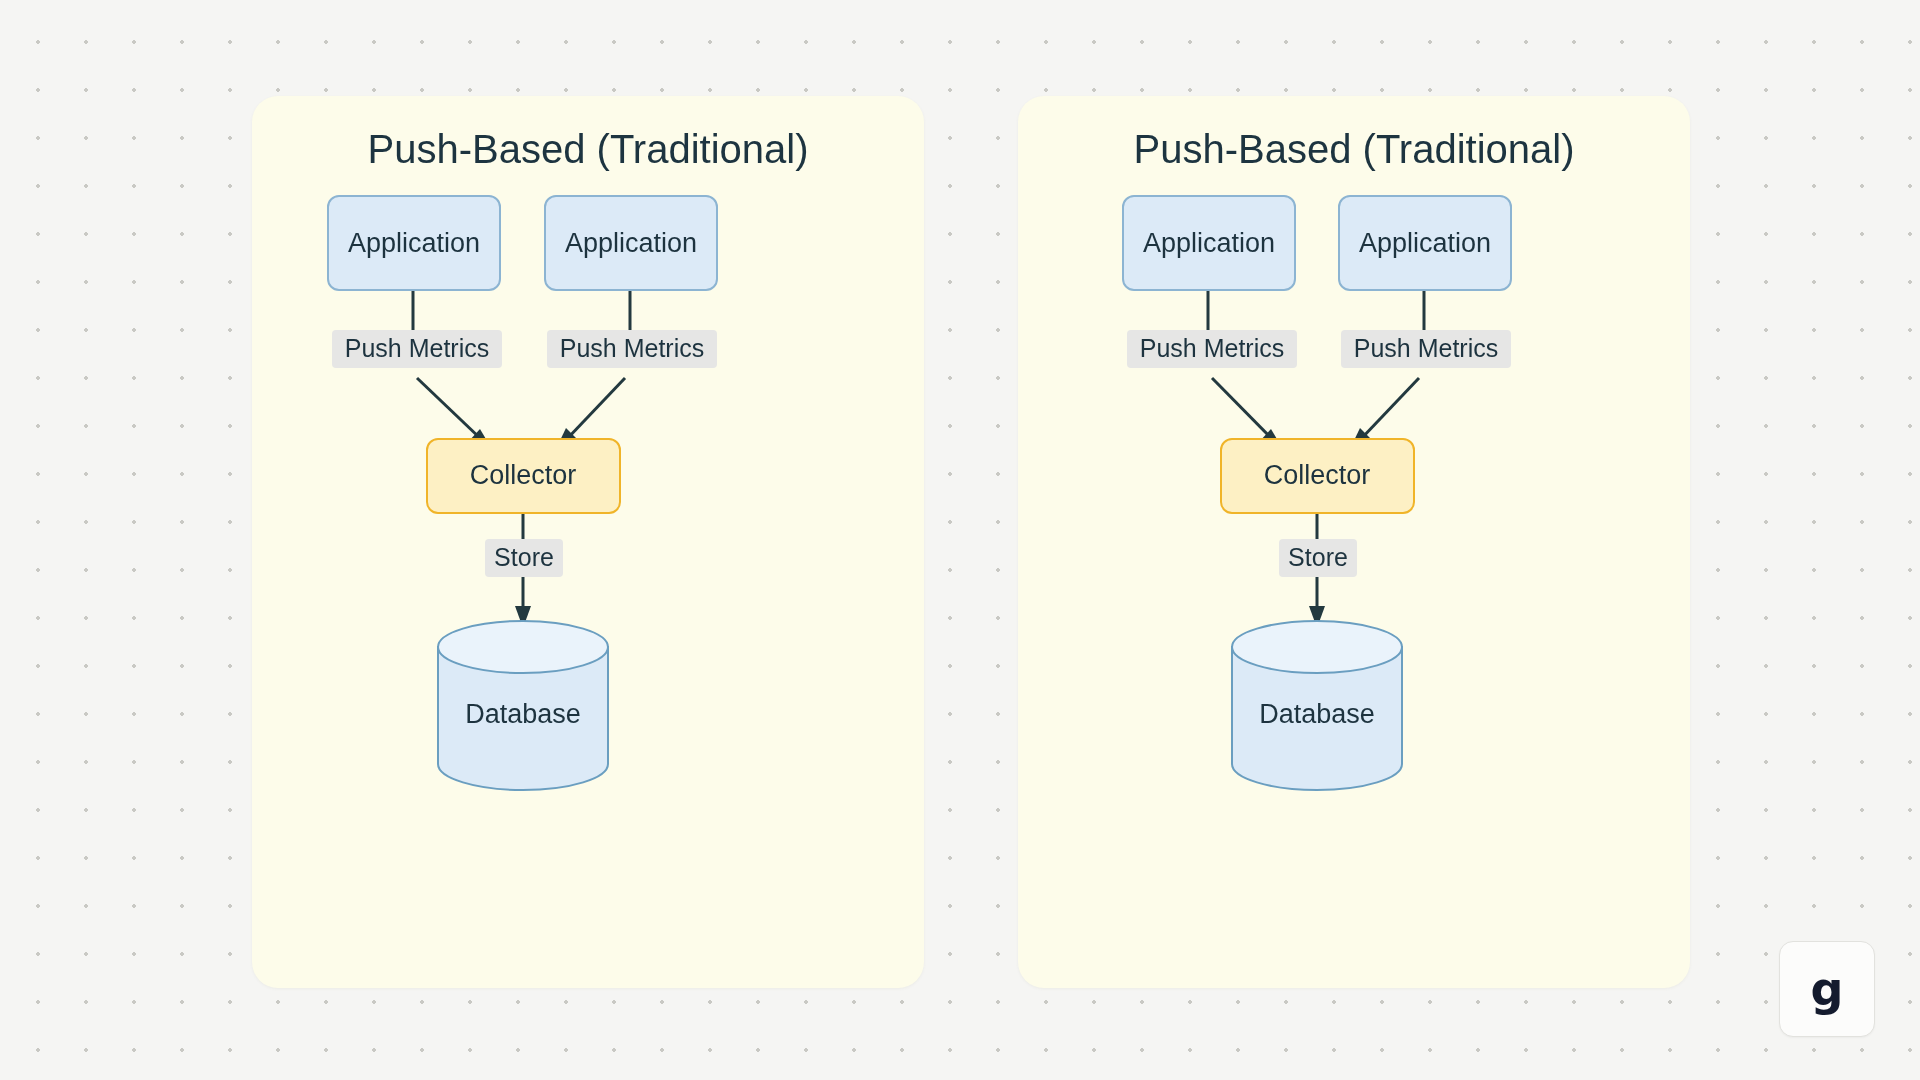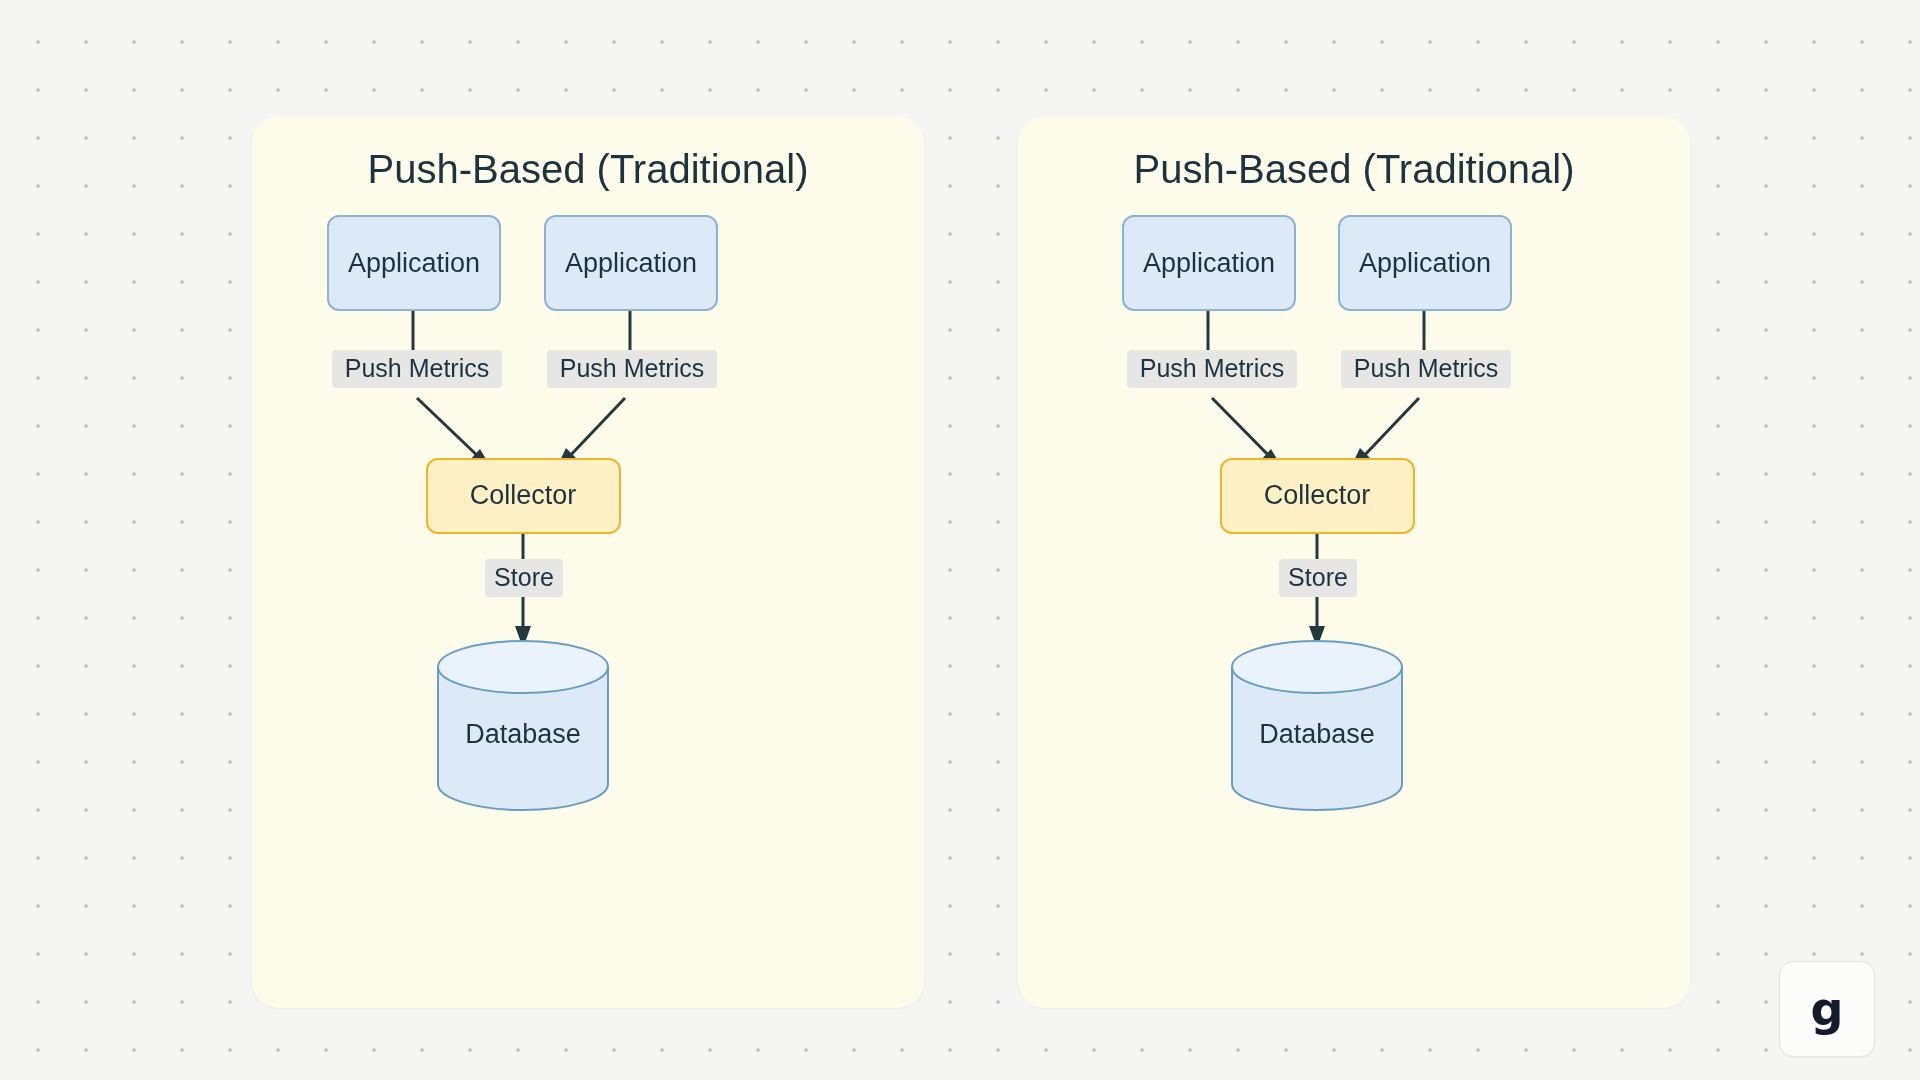--- a/index.html
+++ b/index.html
@@ -8,21 +8,21 @@
     overflow:hidden;
     font-family:"Liberation Sans", sans-serif;
   }
   body {
     background-color:#f5f5f3;
     background-image:radial-gradient(circle, #c9c9c4 1.6px, transparent 1.7px);
     background-size:48px 48px;
     background-position:14px 18px;
     position:relative;
   }
-  .canvas { position:absolute; inset:0;margin-top:20px; }
+  .canvas { position:absolute; inset:0; }
 
   .panel {
     position:absolute;
     background:#fdfcea;
     border-radius:26px;
     box-shadow:0 1px 3px rgba(120,115,80,0.07);
   }
   #panel-left  { left:252px; top:96px; width:672px; height:892px; }
   #panel-right { left:1018px; top:96px; width:672px; height:892px; }
 

